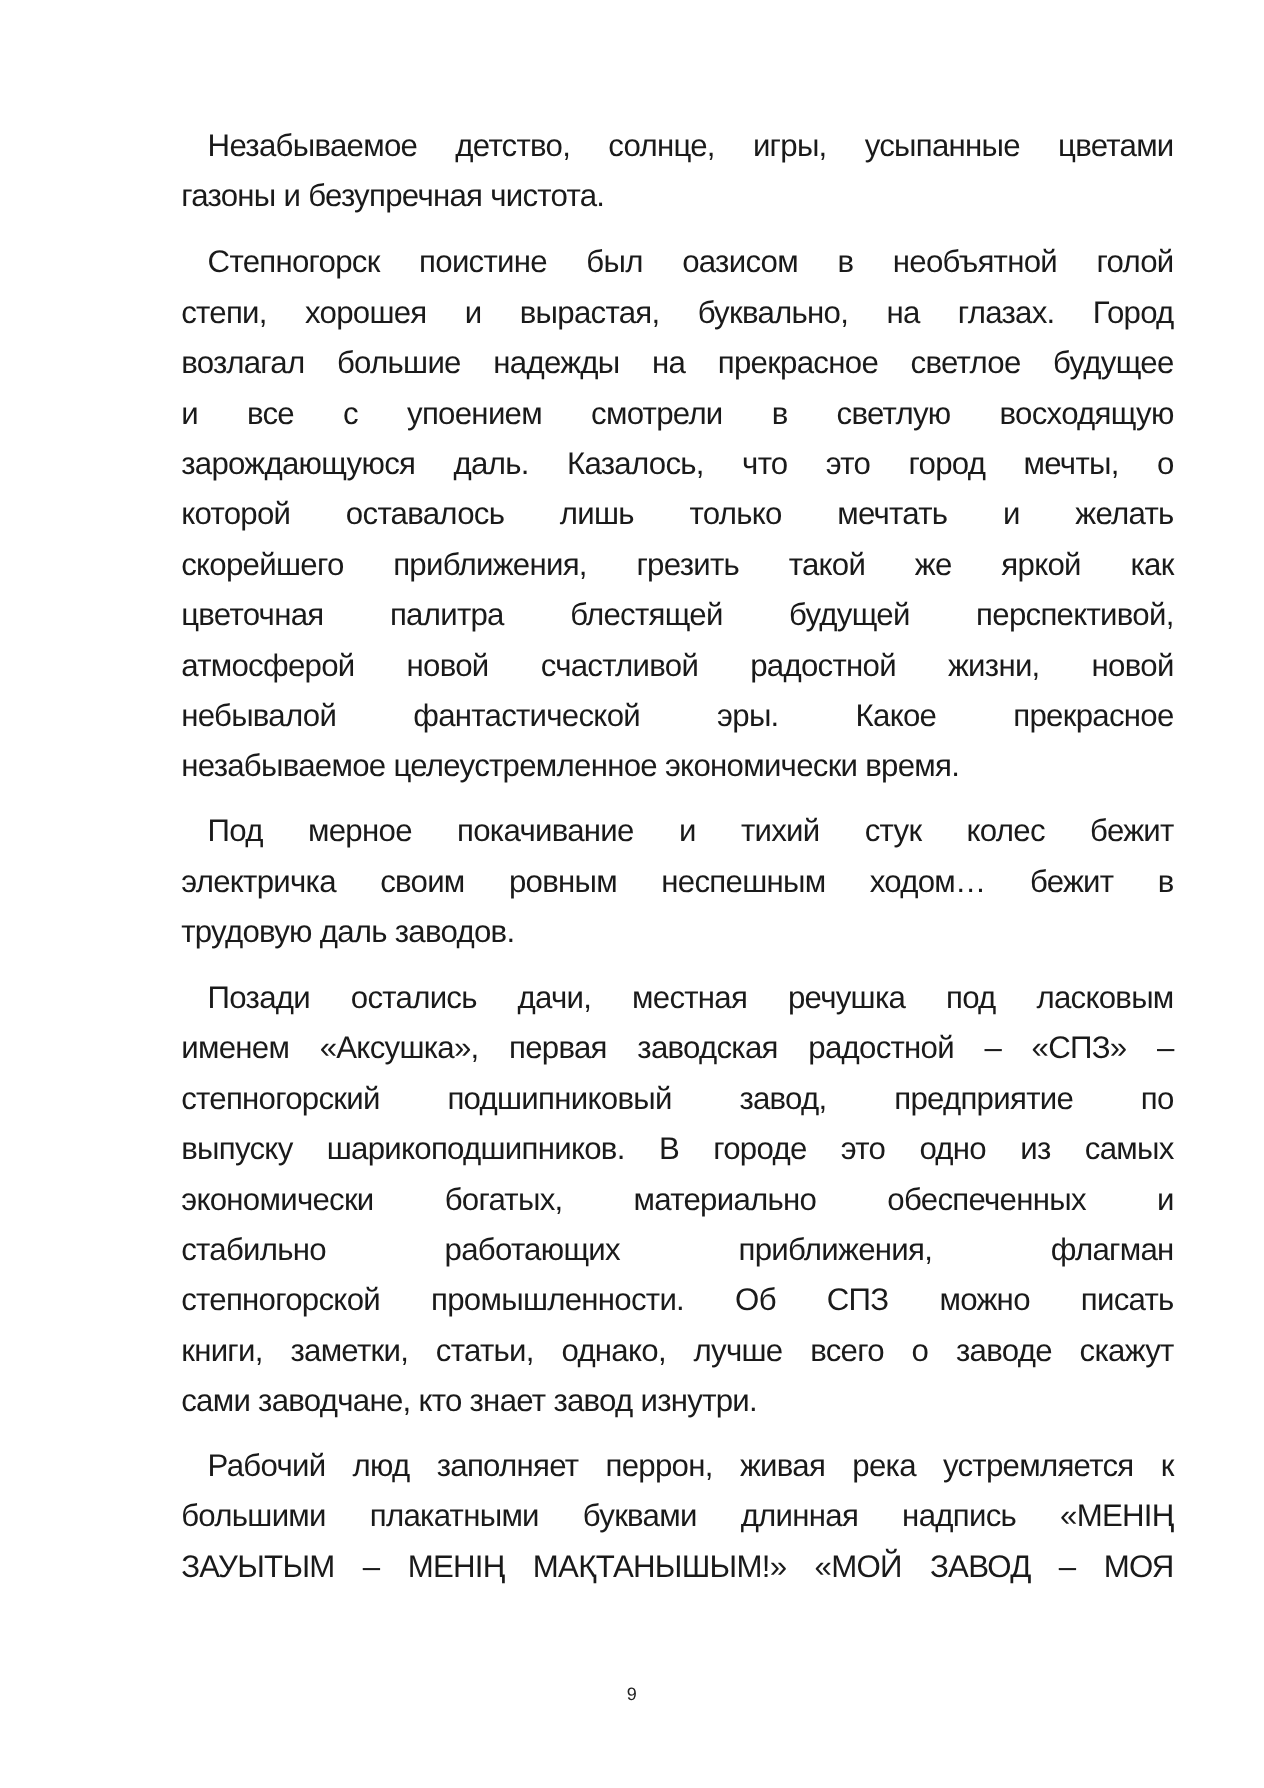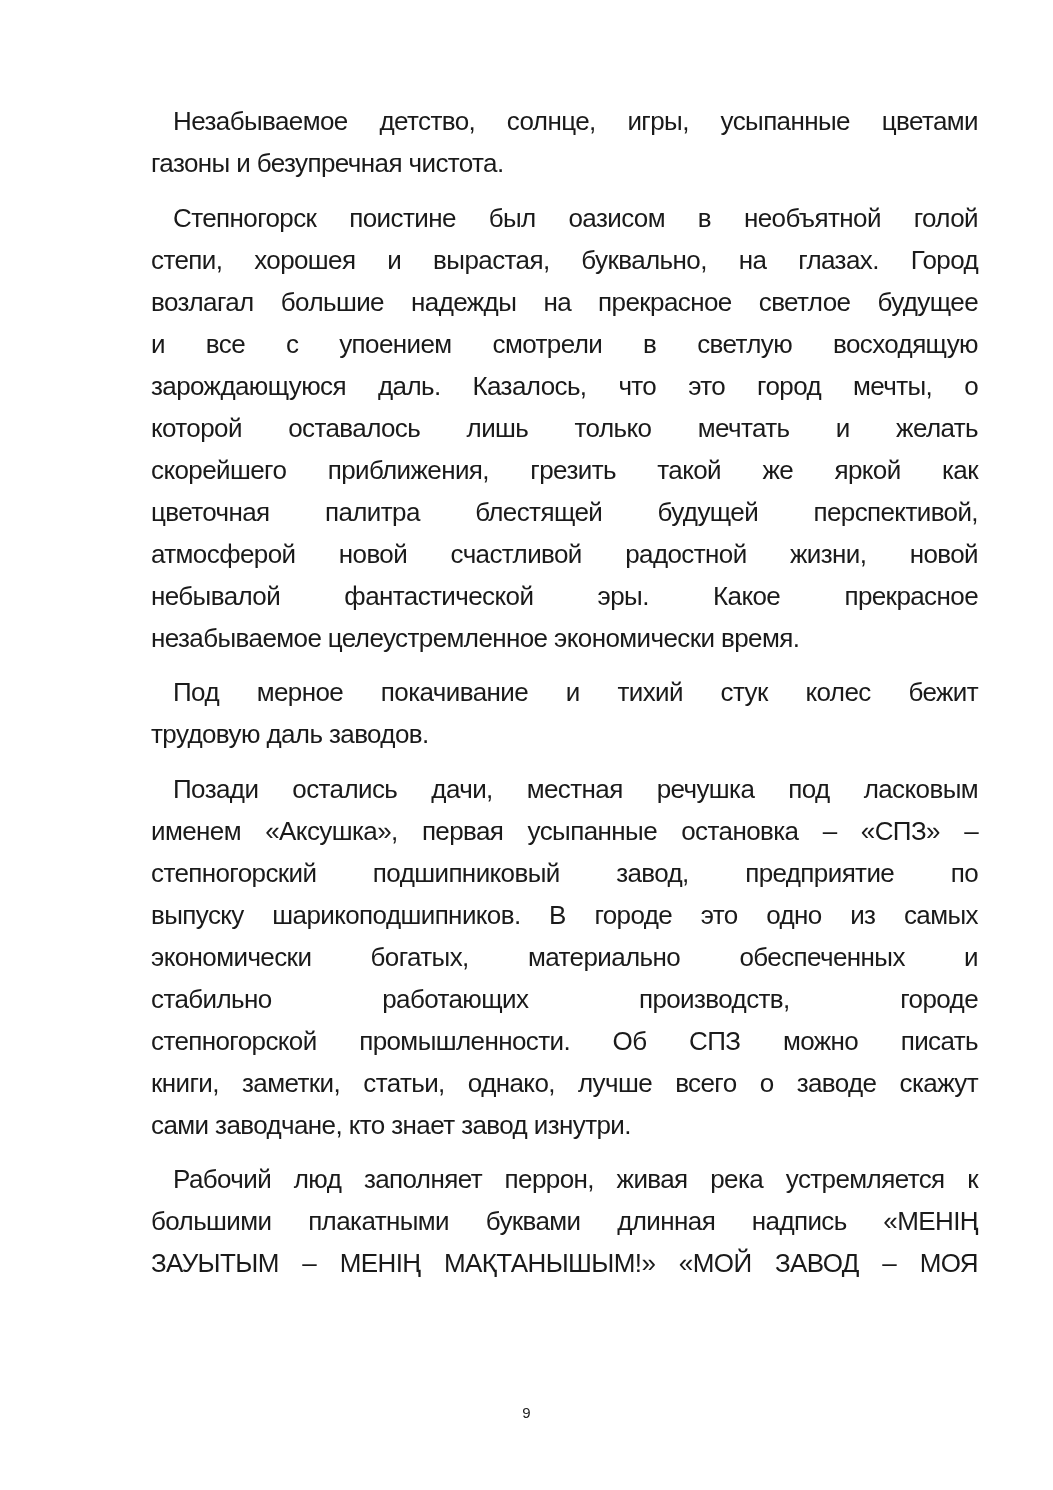--- a/index.html
+++ b/index.html
@@ -52,30 +52,31 @@
       <span class="line">которой оставалось лишь только мечтать и желать</span>
       <span class="line">скорейшего приближения, грезить такой же яркой как</span>
       <span class="line">цветочная палитра блестящей будущей перспективой,</span>
       <span class="line">атмосферой новой счастливой радостной жизни, новой</span>
       <span class="line">небывалой фантастической эры. Какое прекрасное</span>
       <span class="line last">незабываемое целеустремленное экономически время.</span>
     </div>
 
     <div class="para">
       <span class="line indent">Под мерное покачивание и тихий стук колес бежит</span>
+      <span class="line">электричка своим ровным неспешным ходом… бежит в</span>
       <span class="line last">трудовую даль заводов.</span>
     </div>
 
     <div class="para">
       <span class="line indent">Позади остались дачи, местная речушка под ласковым</span>
-      <span class="line">именем «Аксушка», первая усыпанные остановка – «СПЗ» –</span>
+      <span class="line">именем «Аксушка», первая заводская радостной – «СПЗ» –</span>
       <span class="line">степногорский подшипниковый завод, предприятие по</span>
       <span class="line">выпуску шарикоподшипников. В городе это одно из самых</span>
       <span class="line">экономически богатых, материально обеспеченных и</span>
-      <span class="line">стабильно работающих производств, городе</span>
+      <span class="line">стабильно работающих приближения, флагман</span>
       <span class="line">степногорской промышленности. Об СПЗ можно писать</span>
       <span class="line">книги, заметки, статьи, однако, лучше всего о заводе скажут</span>
       <span class="line last">сами заводчане, кто знает завод изнутри.</span>
     </div>
 
     <div class="para">
       <span class="line indent">Рабочий люд заполняет перрон, живая река устремляется к</span>
       <span class="line">большими плакатными буквами длинная надпись «МЕНІҢ</span>
       <span class="line">ЗАУЫТЫМ – МЕНІҢ МАҚТАНЫШЫМ!» «МОЙ ЗАВОД – МОЯ</span>
     </div>

